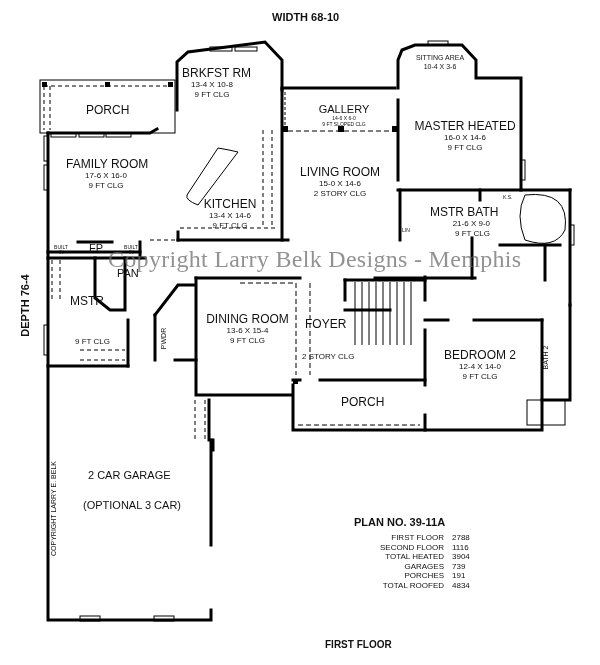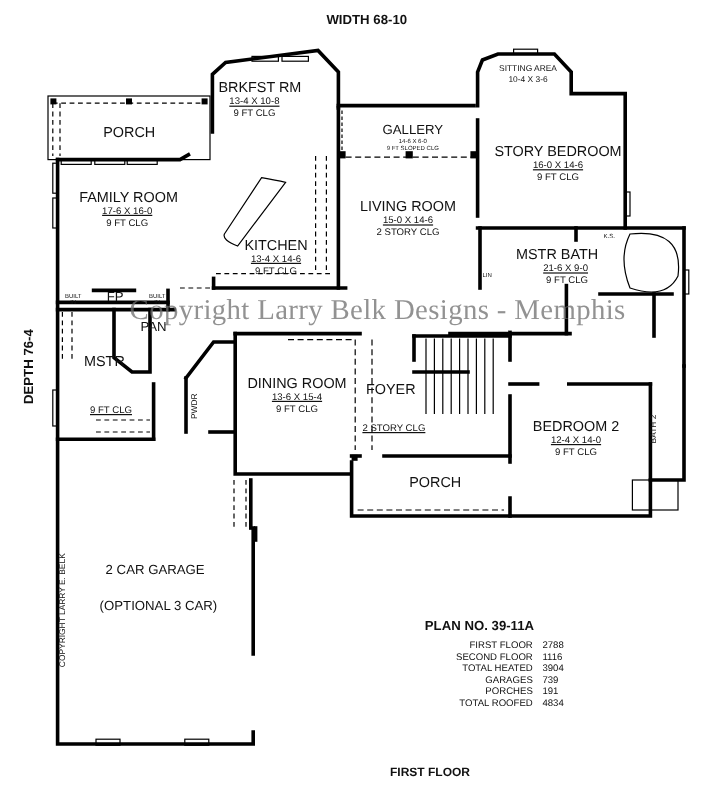--- a/index.html
+++ b/index.html
@@ -1,20 +1,20 @@
 <!DOCTYPE html>
 <html><head>
 <meta charset="utf-8">
 <style>
   html, body { margin: 0; padding: 0; background: #ffffff; }
   body { width: 600px; height: 665px; position: relative; overflow: hidden; font-family: "Liberation Sans", sans-serif; color: #111; }
   #plan { position: absolute; left: 0; top: 0; width: 600px; height: 665px; }
   .lbl { position: absolute; white-space: nowrap; text-align: center; line-height: 1; }
   .room-name { font-size: 12px; font-weight: normal; letter-spacing: 0; }
-  .room-dim { font-size: 8px; margin-top: 2px; text-decoration: underline; }
+  .room-dim { font-size: 8px; margin-top: 2px; }
   .room-clg { font-size: 8px; margin-top: 2px; }
   .tiny { font-size: 5px; }
   .small { font-size: 7px; }
   .title { font-weight: bold; font-size: 11px; }
   .vert { transform: rotate(-90deg); transform-origin: center center; }
   .watermark { position: absolute; left: 108px; top: 246px; font-family: "Liberation Serif", serif; font-size: 24px; color: rgba(110,110,110,0.75); white-space: nowrap; letter-spacing: 0.3px; }
   .stats { position: absolute; left: 354px; top: 533px; font-size: 8px; line-height: 9.5px; }
   .stats .row { display: flex; }
   .stats .k { width: 90px; text-align: right; padding-right: 8px; }
   .stats .v { width: 30px; text-align: left; }
@@ -165,21 +165,21 @@
   <div class="tiny" style="margin-top:1px;">14-6 X 6-0</div>
   <div class="tiny" style="margin-top:1px;">9 FT SLOPED CLG</div>
 </div>
 
 <div class="lbl" style="left:410px; top:54px; width:60px;">
   <div class="small">SITTING AREA</div>
   <div class="small" style="margin-top:2px;">10-4 X 3-6</div>
 </div>
 
 <div class="lbl" style="left:410px; top:120px; width:110px;">
-  <div class="room-name">STORY BEDROOM</div>
+  <div class="room-name">MASTER HEATED</div>
   <div class="room-dim">16-0 X 14-6</div>
   <div class="room-clg">9 FT CLG</div>
 </div>
 
 <div class="lbl" style="left:66px; top:158px; width:80px;">
   <div class="room-name">FAMILY ROOM</div>
   <div class="room-dim">17-6 X 16-0</div>
   <div class="room-clg">9 FT CLG</div>
 </div>
 

